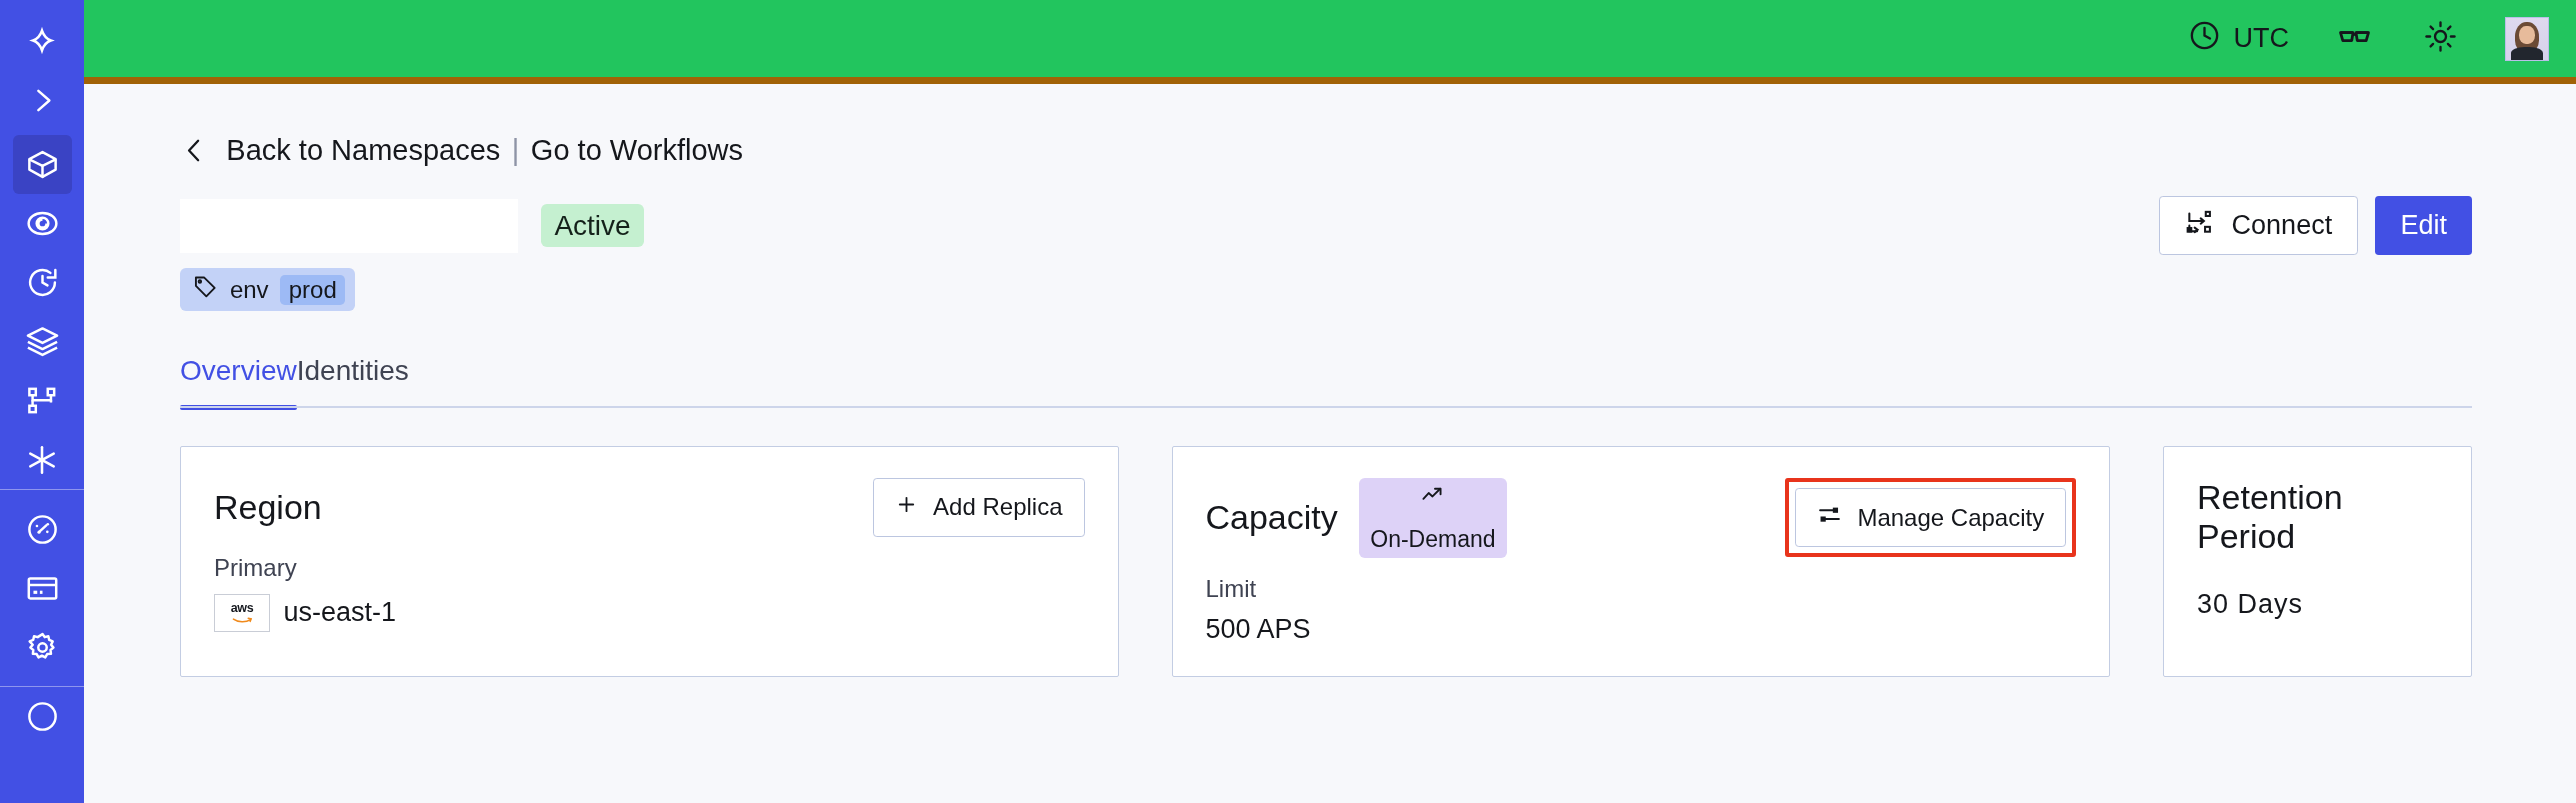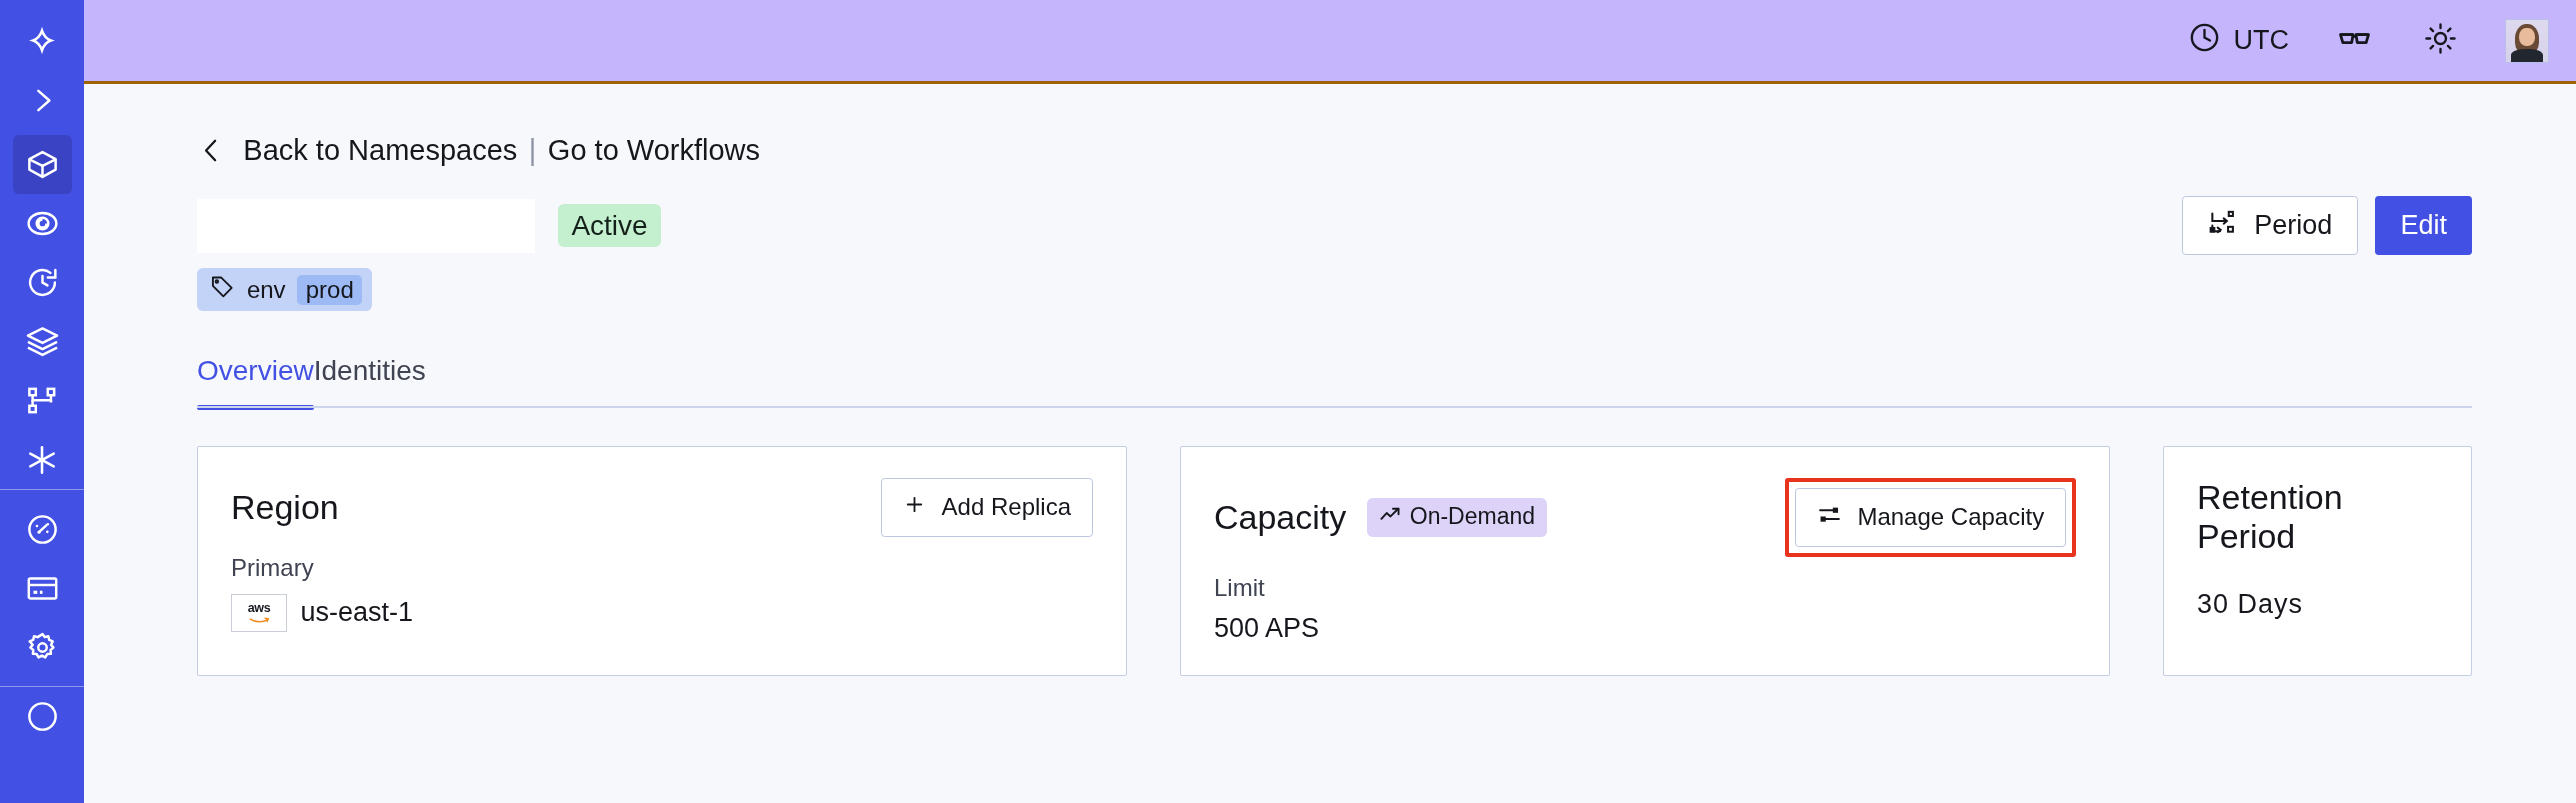--- a/index.html
+++ b/index.html
@@ -34,22 +34,22 @@
     width: 84px; height: 1px; background: #8e96ee; flex: none;
   }
   .nav-gap-sm { height: 5.8px; flex:none; }
 
   
   .right { flex: 1; display: flex; flex-direction: column; min-width: 0; }
 
   
   .topbar {
     height: 84px; min-height: 84px;
-    background: #c4b5fd;
-    border-bottom: 3px solid #a16207;
+    background: #22c55e;
+    border-bottom: 7px solid #a16207;
     display: flex; align-items: center; justify-content: flex-end;
     padding-right: 27px;
     text-align: center;
   }
   .tz {
     display: flex; align-items: center; gap: 12.5px;
     font-size: 27px; color: #15171c; cursor: pointer;
     margin-right: 44px;
   }
   .top-icon {
@@ -74,21 +74,21 @@
   .avatar .body {
     position:absolute; left:12%; top:70%; width:76%; height:34%;
     background:#22262e; border-radius:42% 42% 0 0;
   }
 
   
   .content {
     flex: 1; background: #f7f8fb;
     padding: 0 0 0 0; overflow: hidden; position: relative;
   }
-  .inner { padding-left: 69px; padding-right: 104px; margin-left: 44px; }
+  .inner { padding-left: 96px; padding-right: 104px; }
 
   .breadcrumb {
     display:flex; align-items:center; gap: 0;
     padding-top: 50px;
     font-size: 29px; color: #15171c;
   }
   .chev-back { margin-right: 17.3px; display:flex; align-items:center; cursor:pointer; }
   .bc-link { cursor:pointer; white-space: nowrap; }
   .bc-sep { margin: 0 11.5px; color:#8e94a6; font-weight: 300; }
 
@@ -155,24 +155,25 @@
     min-height: 209px; padding: 31px 33px;
     position: relative;
   }
   .card.flex-1 { flex: 1 1 0; min-width: 0; }
   .card.retention { width: 309px; flex: none; }
 
   .card-head { display:flex; align-items:center; min-height: 56px; }
   .card-title { font-size: 34px; color:#15171c; font-weight: 400; }
   .badge-ondemand {
     margin-left: 21px;
-    display:flex; align-items:flex-start; gap: 8px;
+    display:flex; align-items:center; gap: 14px;
     background:#ddd2f7; color:#15171c;
     font-size: 23px; padding: 4.8px 11.5px; border-radius: 5.8px;
     white-space: nowrap;
+    flex-direction: column;
   }
   .card-action { margin-left:auto; }
   .btn-outline {
     display:flex; align-items:center; gap: 15.3px;
     background:#ffffff; border:1px solid #bcc6e0; border-radius: 3.8px;
     padding: 0 21px; height: 59px;
     font-size: 24px; color:#15171c; cursor:pointer; white-space: nowrap;
     font-family: "Liberation Sans", sans-serif;
   }
   .highlight-box {
@@ -399,21 +400,21 @@
                 <svg width="29" height="29" viewBox="0 0 24 24" fill="none" stroke="#15171c" stroke-width="1.7" stroke-linecap="round">
                   <path d="M3.6 4.6v6.2h11.2"></path>
                   <polyline points="13 8.6 15.6 10.8 13 13"></polyline>
                   <rect x="17.2" y="3.2" width="3.4" height="3.4"></rect>
                   <path d="M3.6 14.6v4.6h6.4"></path>
                   <rect x="2.2" y="16.6" width="3" height="3" fill="#15171c"></rect>
                   <rect x="16.6" y="15.6" width="4" height="4"></rect>
                   <polyline points="8 16.2 10.4 18.1 8 20"></polyline>
                 </svg>
               </span>
-              <span>Period</span>
+              <span>Connect</span>
             </button>
             <button class="btn-edit">Edit</button>
           </div>
         </div>
 
         <div class="tag-row">
           <span class="tag-chip">
             <span>
               <svg width="25" height="25" viewBox="0 0 24 24" fill="none" stroke="#15171c" stroke-width="1.8" stroke-linejoin="round">
                 <path d="M2.8 11.4V3.4h8l10 10-8 8z"></path>

